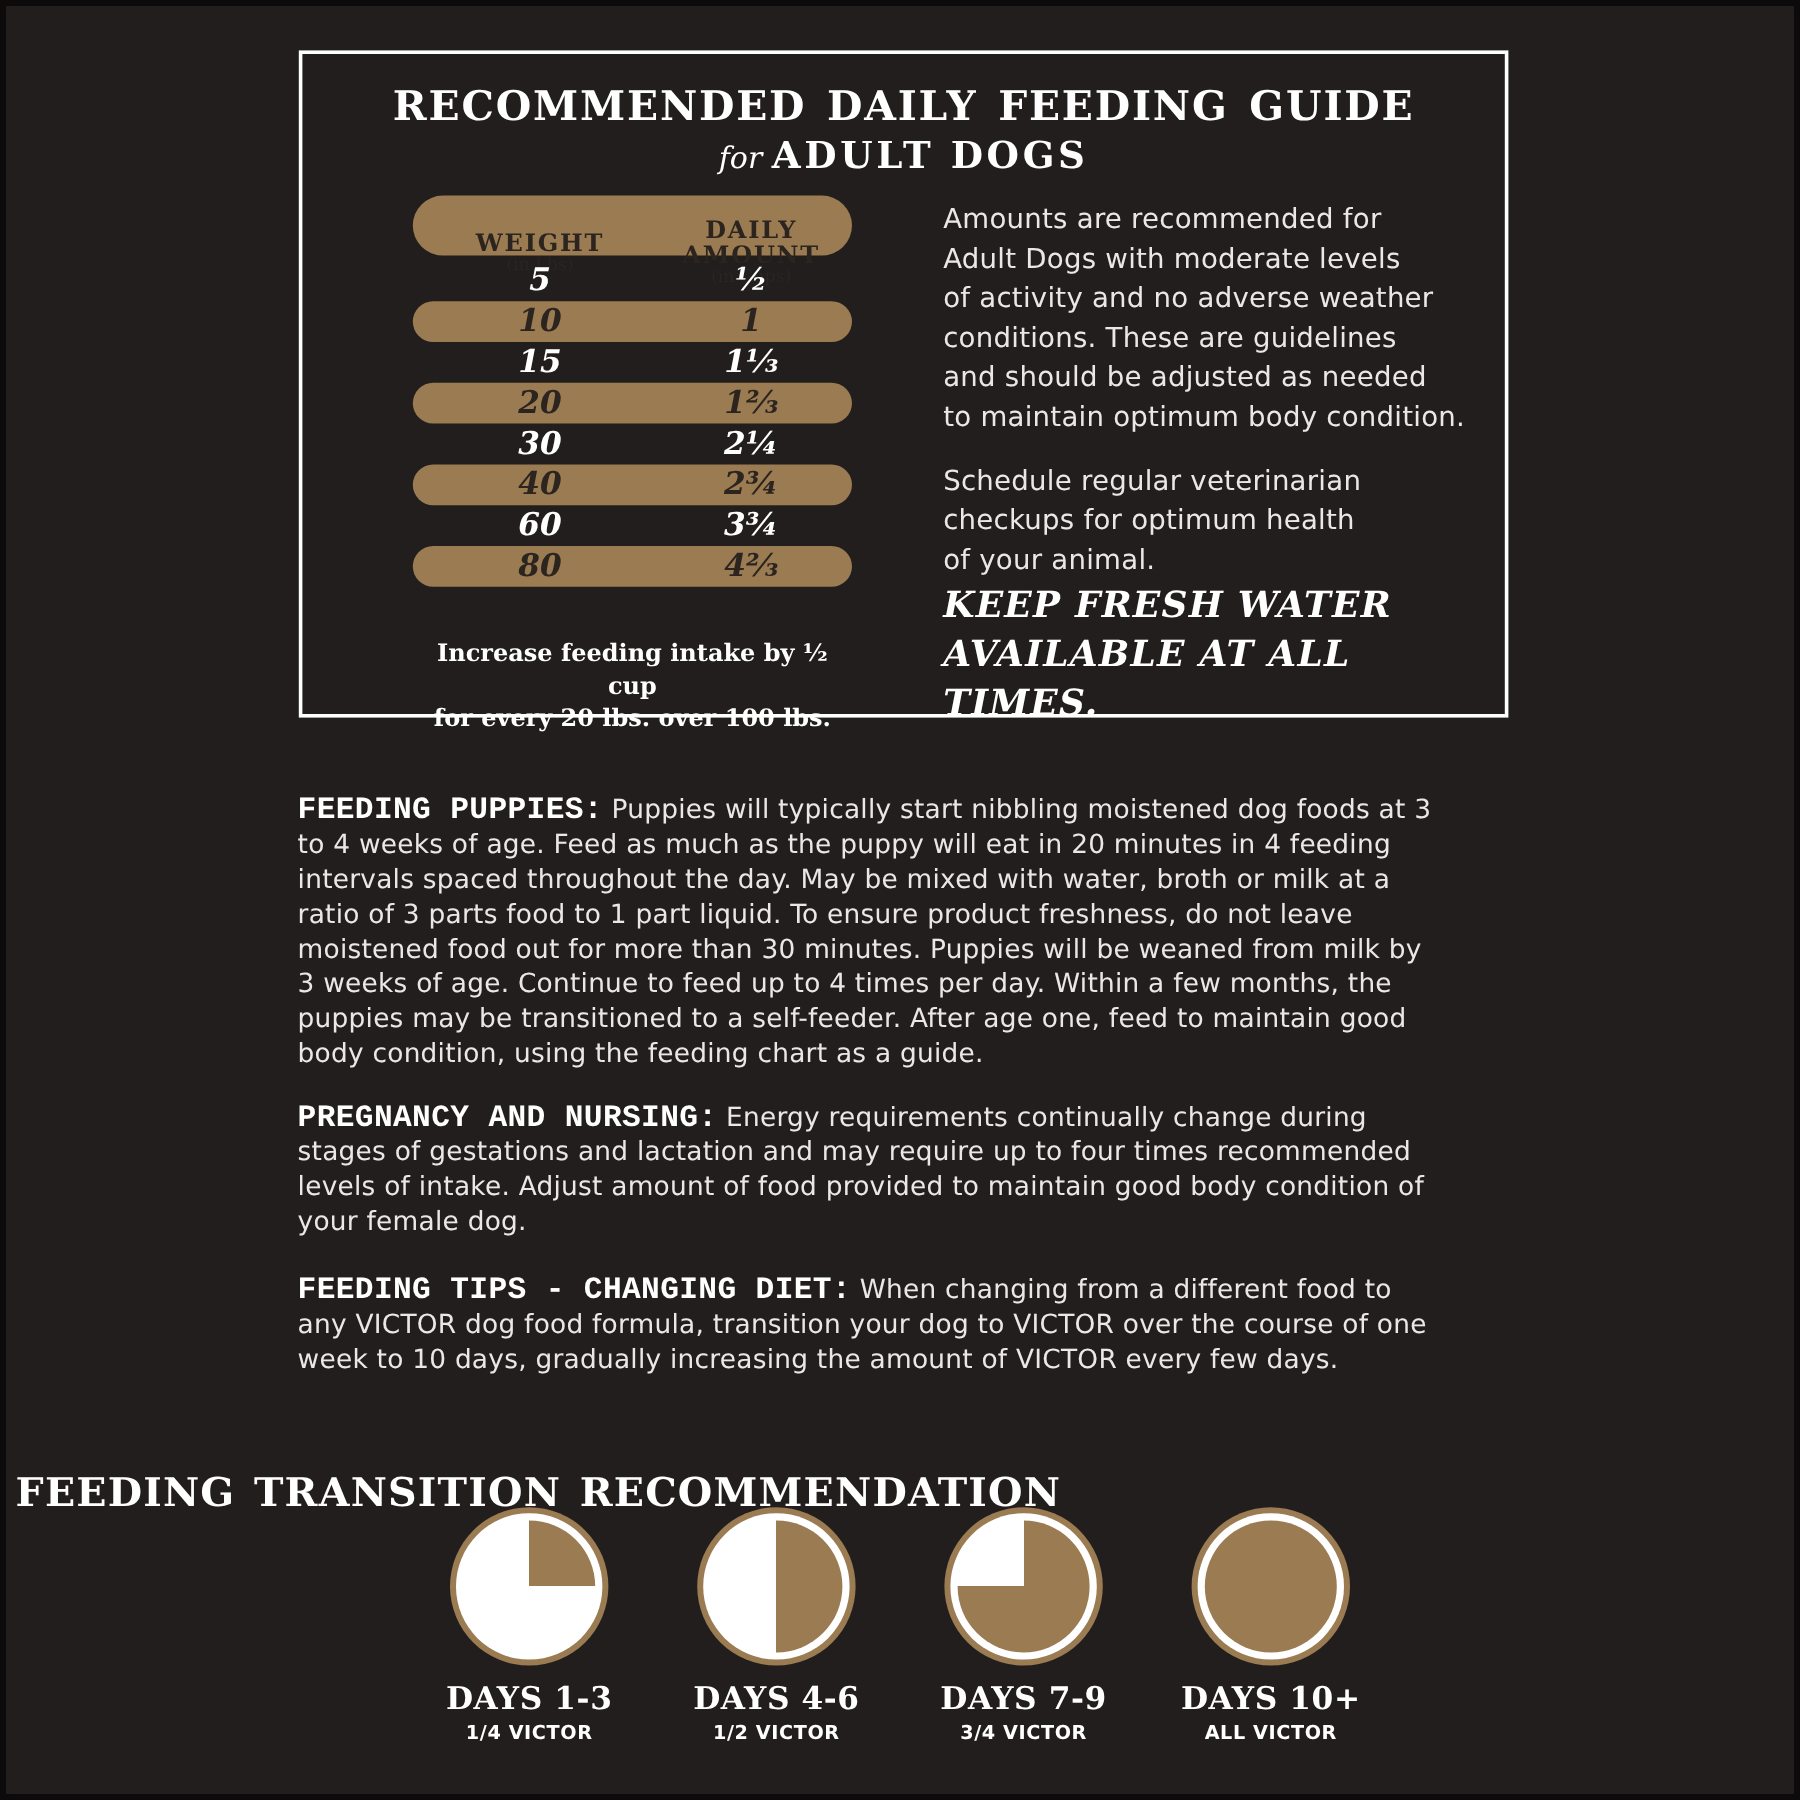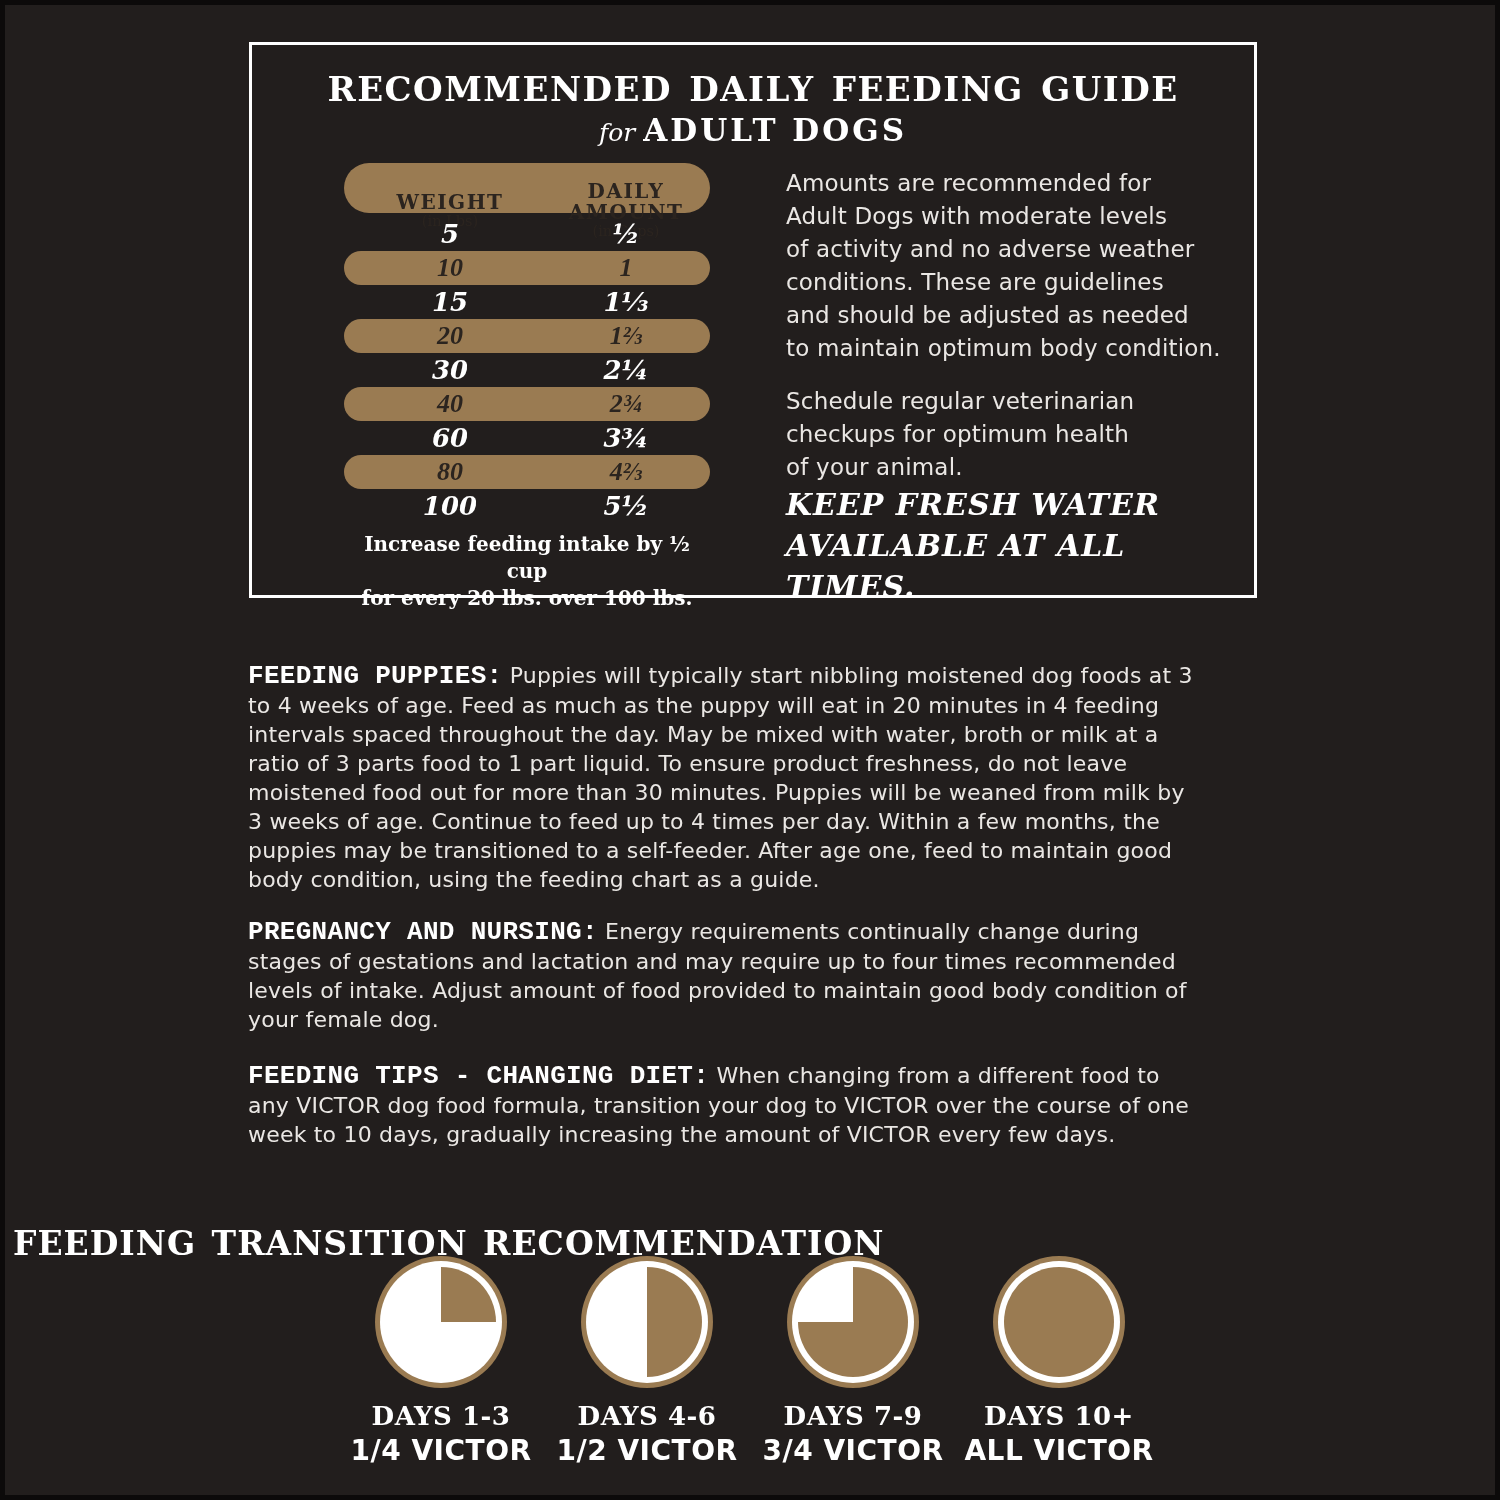--- a/index.html
+++ b/index.html
@@ -47,21 +47,21 @@
   .ft-head .h1{font-family:"DejaVu Serif",serif;font-weight:bold;font-size:20px;letter-spacing:1.5px;line-height:21px;}
   .ft-head .h2{font-family:"DejaVu Serif",serif;font-size:14.5px;line-height:16px;}
   .ft-rows{margin-top:4px;}
   .ft-row{
     height:34px;display:grid;grid-template-columns:212px 140px;
     align-items:center;text-align:center;
     font-family:"DejaVu Serif",serif;font-weight:bold;font-style:italic;
     font-size:26px;color:var(--white);box-sizing:border-box;
   }
   .ft-row.highlight{
-    background:var(--tan);border-radius:17px;color:var(--pill-text);font-family:Liberation Serif, serif;
+    background:var(--tan);border-radius:17px;color:var(--pill-text);
   }
   .ft-note{
     position:absolute;left:92px;top:486px;width:366px;text-align:center;
     color:var(--white);font-family:"DejaVu Serif",serif;font-weight:bold;
     font-size:20px;line-height:27px;white-space:pre-line;
   }
 
   
   .right-col{position:absolute;left:534px;top:122px;width:460px;}
   .rc-para{
@@ -102,21 +102,21 @@
   .pie{position:relative;width:132px;height:132px;}
   .pie-ring{position:absolute;inset:0;border-radius:50%;background:var(--tan);}
   .pie-white{position:absolute;inset:5px;border-radius:50%;background:var(--white);}
   .pie-fill{position:absolute;inset:11px;border-radius:50%;background:var(--white);}
   .step-days{
     margin-top:13px;color:var(--white);white-space:nowrap;
     font-family:"DejaVu Serif",serif;font-weight:bold;font-size:26px;letter-spacing:0.5px;
   }
   .step-amount{
     margin-top:3px;color:var(--white);white-space:nowrap;
-    font-weight:bold;font-size:28px;letter-spacing:0.5px;
+    font-weight:bold;font-size:16px;letter-spacing:0.5px;
   }
 </style>
 </head>
 <body>
 
 <div class="page">
 
   <div class="guide-box">
     <div class="gb-title1">RECOMMENDED DAILY FEEDING GUIDE</div>
     <div class="gb-title2">
@@ -168,24 +168,20 @@
   <div class="ft-row">
     <div>60</div>
     <div>3¾</div>
   </div>
 
   <div class="ft-row highlight">
     <div>80</div>
     <div>4⅔</div>
   </div>
 
-  <div class="ft-row">
-    <div>100</div>
-    <div>5½</div>
-  </div>
 </div>
     </div>
     <div class="ft-note">Increase feeding intake by ½ cup
 for every 20 lbs. over 100 lbs.</div>
 
     <div class="right-col">
       <p class="rc-para">Amounts are recommended for
 Adult Dogs with moderate levels
 of activity and no adverse weather
 conditions. These are guidelines

